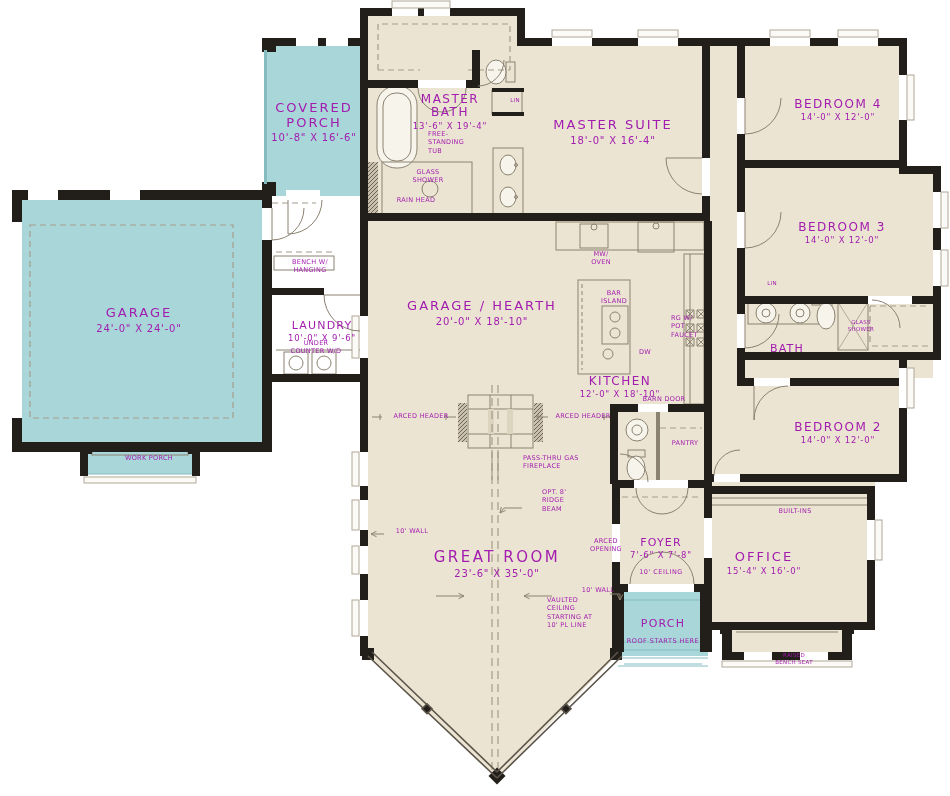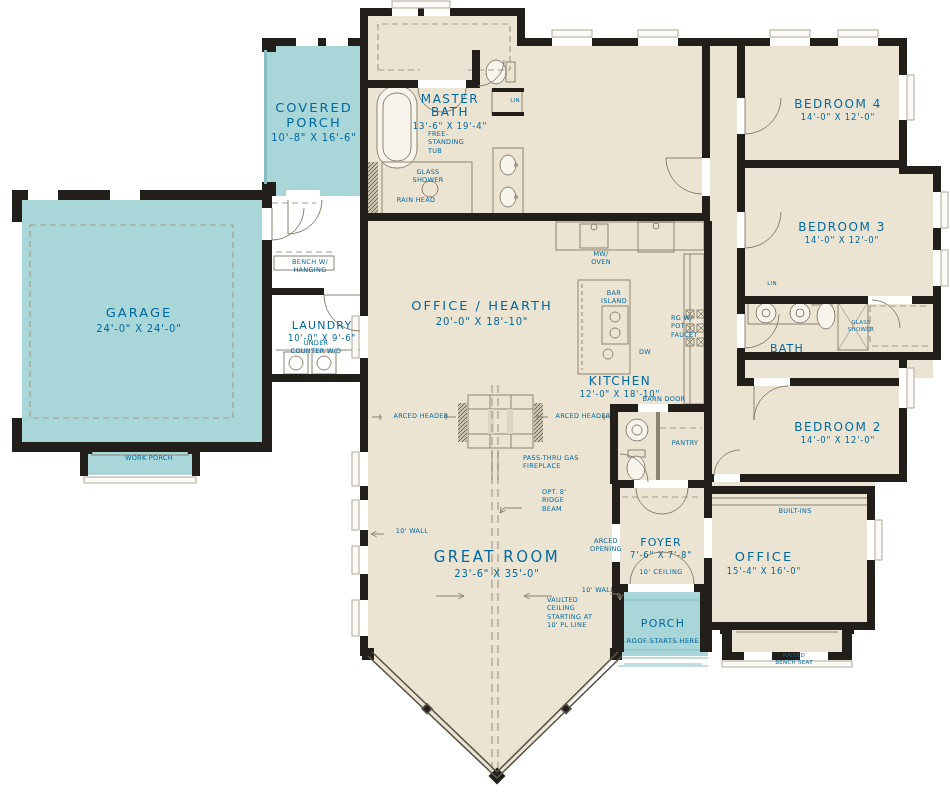--- a/index.html
+++ b/index.html
@@ -1,17 +1,17 @@
 <!DOCTYPE html>
 <html><head>
 <meta charset="utf-8">
 <style>
   html,body{margin:0;padding:0;background:#ffffff;}
   .plan{position:relative;width:950px;height:796px;background:#ffffff;overflow:hidden;
-        font-family:"DejaVu Sans",sans-serif;color:#0369a1;}
+        font-family:"DejaVu Sans",sans-serif;color:#a21caf;}
   .plan svg{position:absolute;left:0;top:0;}
   .lbl{position:absolute;transform:translate(-50%,-50%);text-align:center;line-height:1.12;}
   .rn{font-size:13px;letter-spacing:2px;white-space:normal;}
   .rn.big{font-size:15px;letter-spacing:2.5px;margin-top:36px;}
   .rn.mid{font-size:12px;letter-spacing:1.5px;}
   .rn.sm{font-size:11px;letter-spacing:1.2px;margin-top:28px;}
   .rd{font-size:10px;letter-spacing:0.8px;margin-top:2px;}
   .rd.sm{font-size:8.5px;}
   .rnote{font-size:6.5px;letter-spacing:0.5px;margin-top:8px;}
   .ann{position:absolute;transform:translate(-50%,-50%);text-align:center;
@@ -348,20 +348,24 @@
 </svg>
 
   <div class="lbl" style="left:314px;top:122px;width:96px">
     <div class="rn">COVERED PORCH</div>
     <div class="rd">10'-8" X 16'-6"</div>
   </div>
   <div class="lbl" style="left:450px;top:112px;width:86px">
     <div class="rn mid">MASTER BATH</div>
     <div class="rd sm">13'-6" X 19'-4"</div>
   </div>
+  <div class="lbl" style="left:613px;top:132px;width:170px">
+    <div class="rn">MASTER SUITE</div>
+    <div class="rd">18'-0" X 16'-4"</div>
+  </div>
   <div class="lbl" style="left:838px;top:110px;width:140px">
     <div class="rn mid">BEDROOM 4</div>
     <div class="rd sm">14'-0" X 12'-0"</div>
   </div>
   <div class="lbl" style="left:842px;top:233px;width:140px">
     <div class="rn mid">BEDROOM 3</div>
     <div class="rd sm">14'-0" X 12'-0"</div>
   </div>
   <div class="lbl" style="left:787px;top:335px;width:70px">
     <div class="rn sm">BATH</div>
@@ -372,21 +376,21 @@
   </div>
   <div class="lbl" style="left:139px;top:320px;width:130px">
     <div class="rn">GARAGE</div>
     <div class="rd">24'-0" X 24'-0"</div>
   </div>
   <div class="lbl" style="left:322px;top:318px;width:100px">
     <div class="rn sm">LAUNDRY</div>
     <div class="rd sm">10'-0" X 9'-6"</div>
   </div>
   <div class="lbl" style="left:482px;top:313px;width:190px">
-    <div class="rn">OFFICE / HEARTH</div>
+    <div class="rn">GARAGE / HEARTH</div>
     <div class="rd">20'-0" X 18'-10"</div>
   </div>
   <div class="lbl" style="left:620px;top:387px;width:120px">
     <div class="rn mid">KITCHEN</div>
     <div class="rd sm">12'-0" X 18'-10"</div>
   </div>
   <div class="lbl" style="left:497px;top:546px;width:180px">
     <div class="rn big">GREAT ROOM</div>
     <div class="rd">23'-6" X 35'-0"</div>
   </div>

